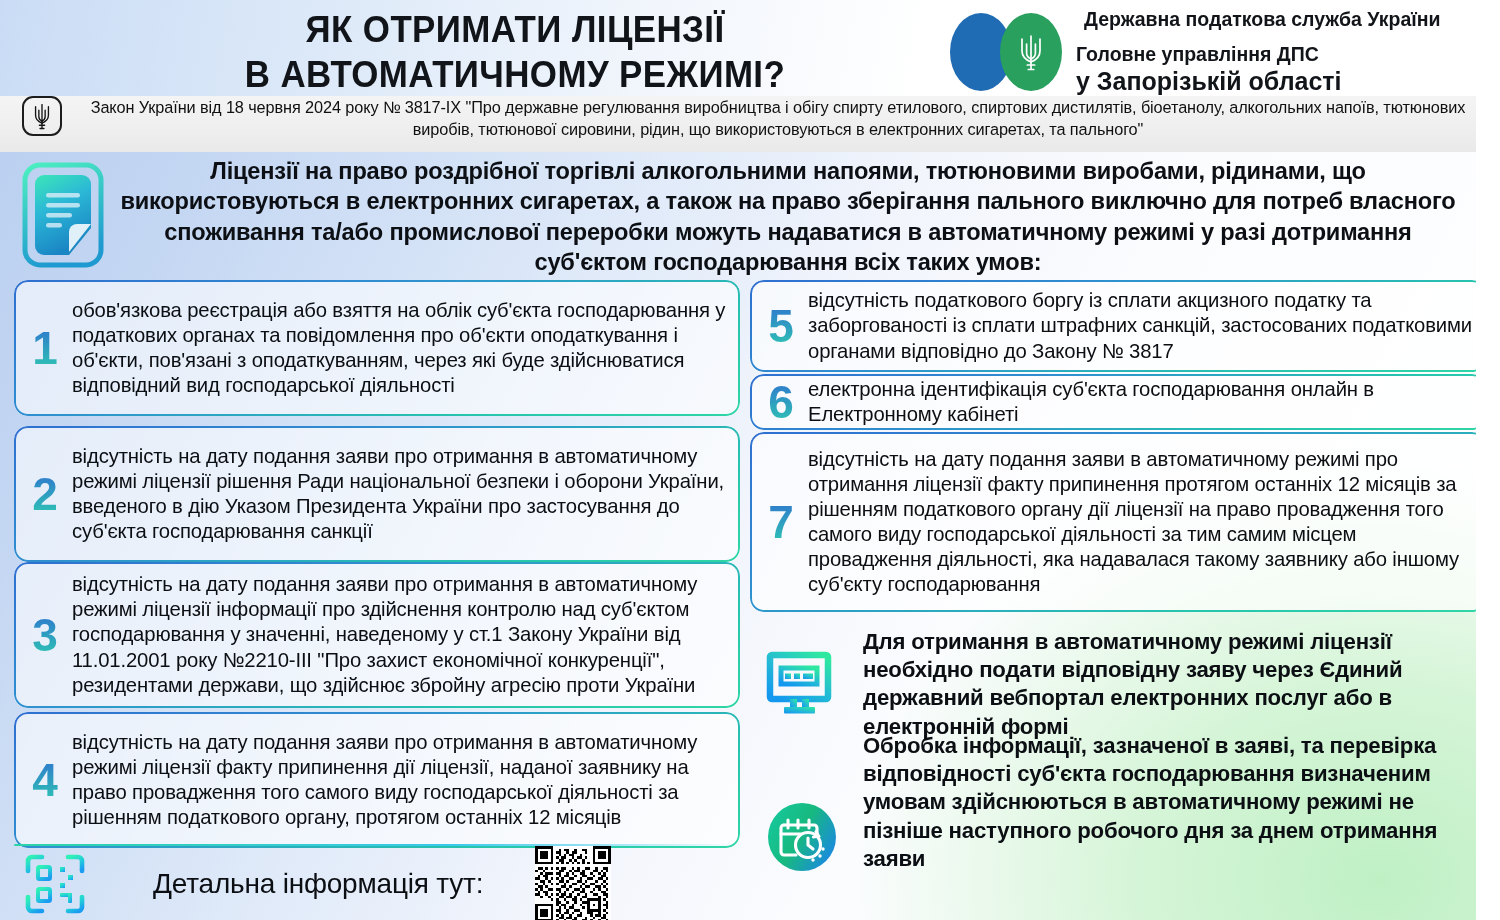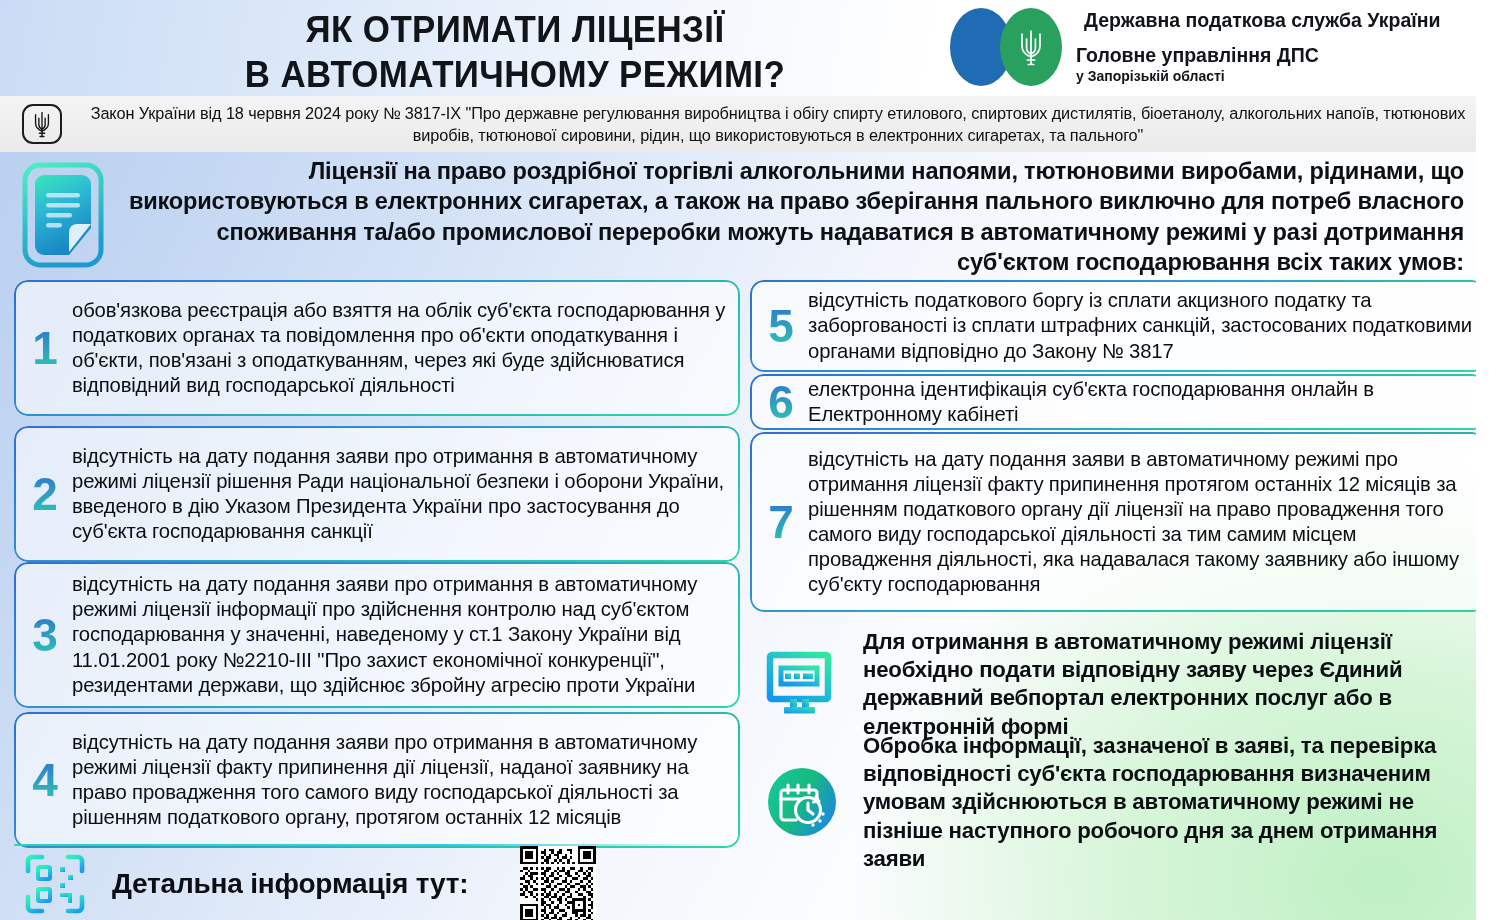--- a/index.html
+++ b/index.html
@@ -68,30 +68,30 @@
     width: 26px; height: 42px;
   }
   .logo-text { color: #111418; }
   .logo-text .lt1 {
     font-size: 19.5px; font-weight: 700; line-height: 1.18; white-space: nowrap; margin-left: 8px;
   }
   .logo-text .lt2 {
     font-size: 19.5px; font-weight: 700; line-height: 1.2; margin-top: 12px; white-space: nowrap;
   }
   .logo-text .lt3 {
-    font-size: 14px; font-weight: 700; line-height: 1.2; white-space: nowrap;
+    font-size: 25px; font-weight: 700; line-height: 1.2; white-space: nowrap;
   }
 
   
   #law-strip {
     position: absolute;
     left: 0; top: 96px;
     width: 1500px; height: 56px;
     background: linear-gradient(180deg,#f4f4f4 0%, #efefef 55%, #e9e9e9 100%);
-    display: flex; align-items: center;
+    display: flex; 
   }
   #law-emblem {
     width: 40px; height: 40px;
     margin-left: 22px;
     border: 2.2px solid #1c1c1c;
     border-radius: 11px;
     display: flex; align-items: center; justify-content: center;
     flex: none;
   }
   #law-text {
@@ -108,21 +108,21 @@
   
   #intro {
     position: absolute;
     left: 0; top: 156px;
     width: 1500px; height: 122px;
     display: flex; align-items: flex-start;
   }
   #doc-icon { margin-left: 22px; margin-top: 6px; flex: none; }
   #intro-text {
     flex: 1;
-    text-align: right;
+    text-align: center;
     padding: 0 36px 0 8px;
     font-size: 23.6px;
     line-height: 1.29;
     font-weight: 700;
     color: #0c0f14;
     letter-spacing: -0.2px;
   }
 
   
   .card {
@@ -180,41 +180,42 @@
   #card7 { left: 750px; top: 432px; width: 736px; height: 180px; }
 
   
   .note {
     position: absolute;
     display: flex;
     align-items: center;
     gap: 25px;
   }
   #note1 { left: 766px; top: 628px; width: 720px; }
-  #note2 { left: 766px; top: 732px; width: 720px; }
+  #note2 { left: 766px; top: 732px; width: 720px; align-items: flex-end; }
   .note .ntext {
     font-size: 22.2px;
     line-height: 1.27;
     font-weight: 700;
     color: #0b0e12;
     letter-spacing: -0.2px;
   }
   .note .nicon { flex: none; }
 
   
   #qr-block {
     position: absolute;
     left: 24px; top: 846px;
     display: flex; align-items: center; gap: 26px;
   }
   #qr-label {
     font-size: 28px;
-    font-weight: 700;
+    font-weight: 400;
     color: #0b0e12;
     letter-spacing: -0.2px;
+    margin-left: 41px;
   }
   #qr-code {
     margin-left: 26px;
     width: 76px; height: 76px;
     background: #ffffff;
   }
   
   #bottom-divider {
     position: absolute;
     left: 14px; top: 844px;

